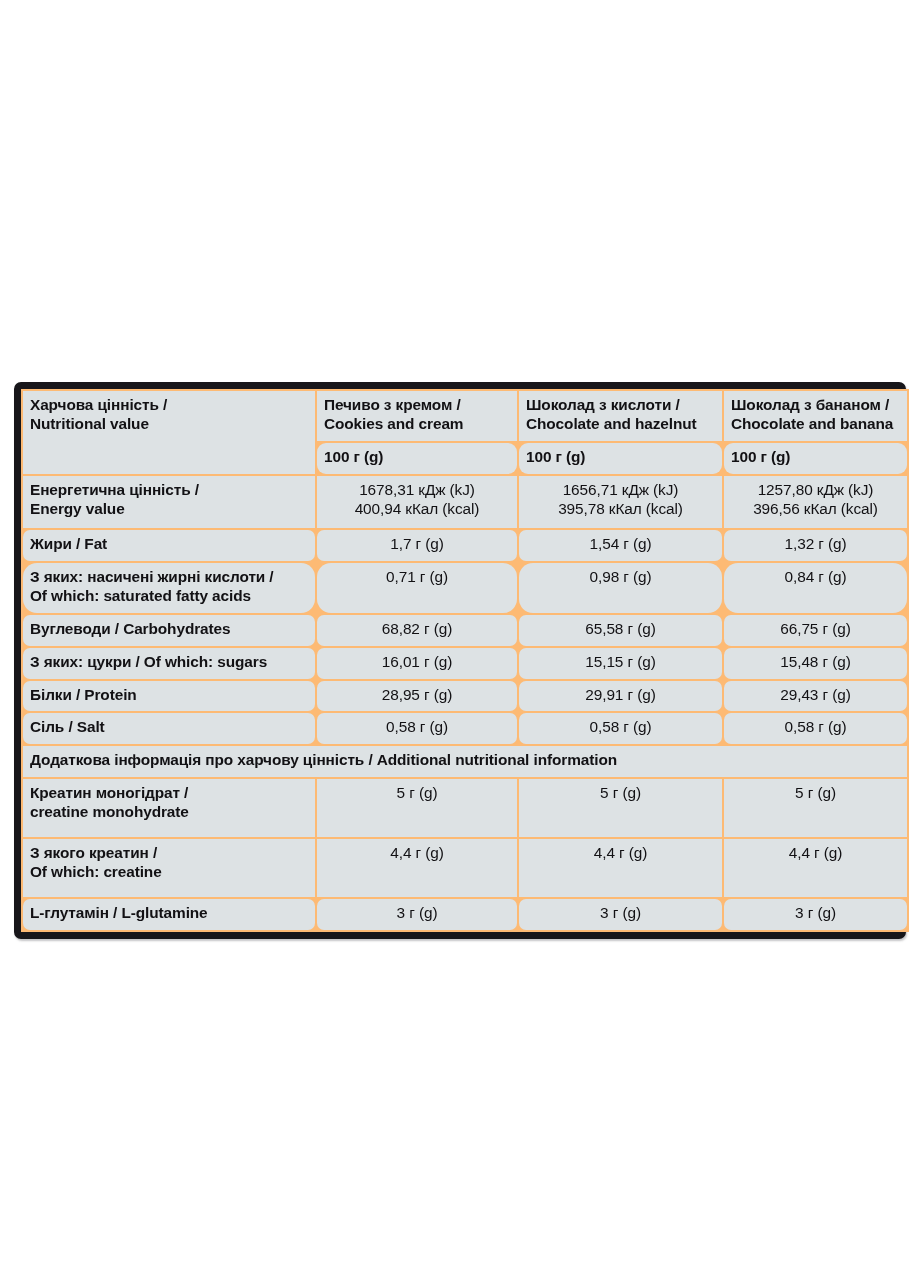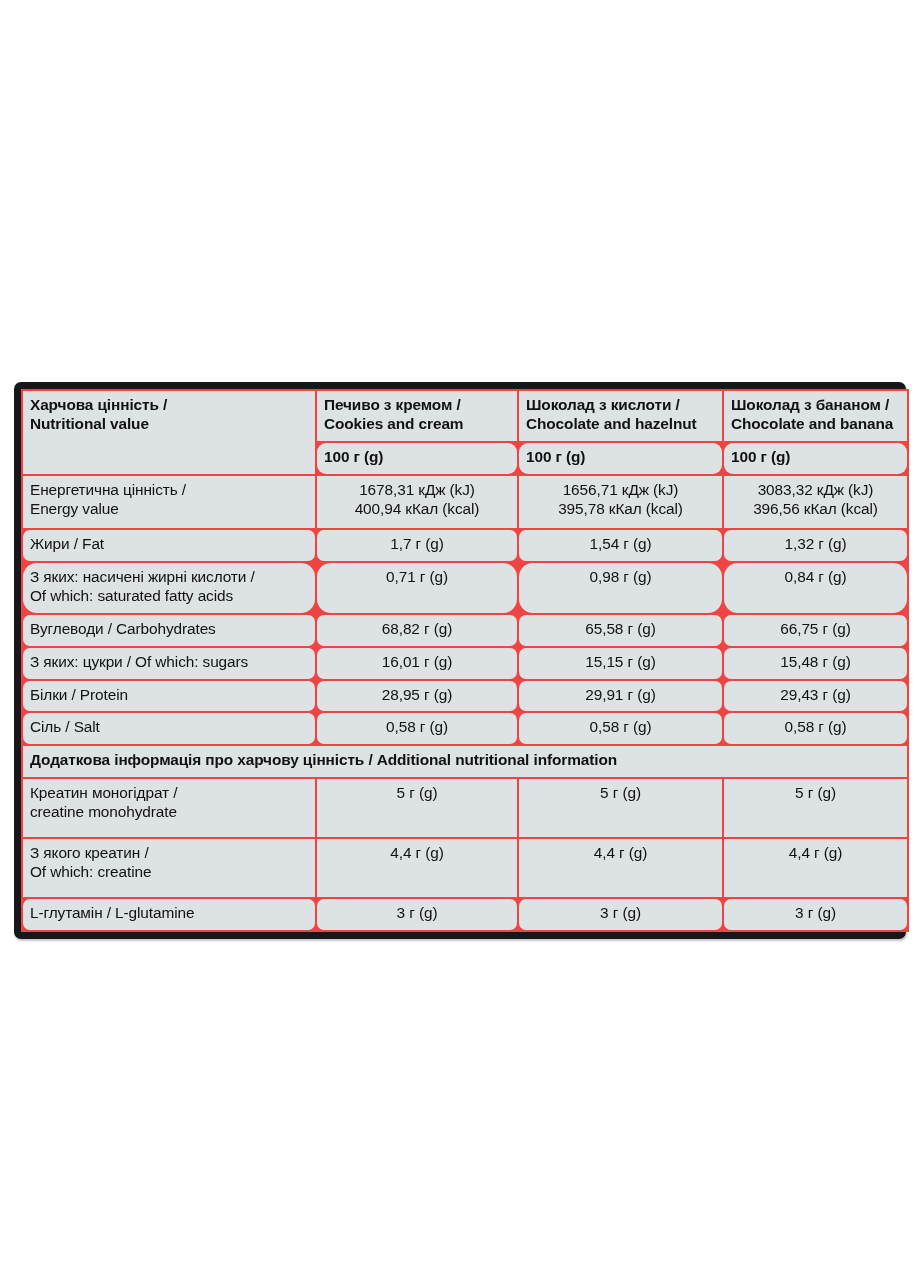--- a/index.html
+++ b/index.html
@@ -31,39 +31,39 @@
     border-radius: 7px;
     background: #17161a;
     padding: 3px;
     box-shadow: 1px 2px 2px rgba(90,90,95,0.35);
   }
   table.nutri {
     width: 100%;
     border-collapse: separate;
     border-spacing: 2px;
     table-layout: fixed;
-    background: #ef4444;
+    background: #fdba74;
   }
   table.nutri td {
     background: #dde2e4;
     color: #121114;
     vertical-align: top;
     padding: 5px 7px 7px 7px;
     font-size: 15.4px;
     line-height: 1.23;
     letter-spacing: -0.1px;
     box-sizing: border-box;
   }
   
   col.c-label { width: 292px; }
   col.c-val   { width: 200px; }
   col.c-val2  { width: 203px; }
   col.c-val3  { width: 183px; }
 
-  .lbl       { font-weight: normal; }
+  .lbl       { font-weight: bold; }
   .val       { font-weight: normal; text-align: center; }
   .hdr       { font-weight: bold; }
   .hdr-unit  { font-weight: bold; border-radius: 9px; }
   .band      { font-weight: bold; }
 
   
   .r-hdr     { height: 56px; }
   .r-unit    { height: 24px; }
   .r-energy  { height: 52px; }
   .r-one     { height: 27px; border-radius: 7px; }
@@ -120,21 +120,21 @@
           </td>
           <td class="val">
             <span class="line2">1678,31 кДж (kJ)</span>
             <span class="line2">400,94 кКал (kcal)</span>
           </td>
           <td class="val">
             <span class="line2">1656,71 кДж (kJ)</span>
             <span class="line2">395,78 кКал (kcal)</span>
           </td>
           <td class="val">
-            <span class="line2">3083,32 кДж (kJ)</span>
+            <span class="line2">1257,80 кДж (kJ)</span>
             <span class="line2">396,56 кКал (kcal)</span>
           </td>
         </tr>
 
         <tr>
           <td class="lbl r-one">Жири / Fat</td>
           <td class="val r-one">1,7 г (g)</td>
           <td class="val r-one">1,54 г (g)</td>
           <td class="val r-one">1,32 г (g)</td>
         </tr>

